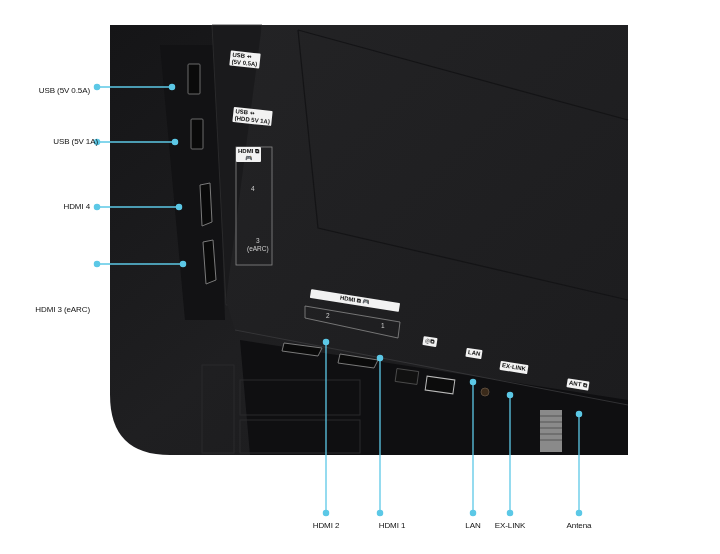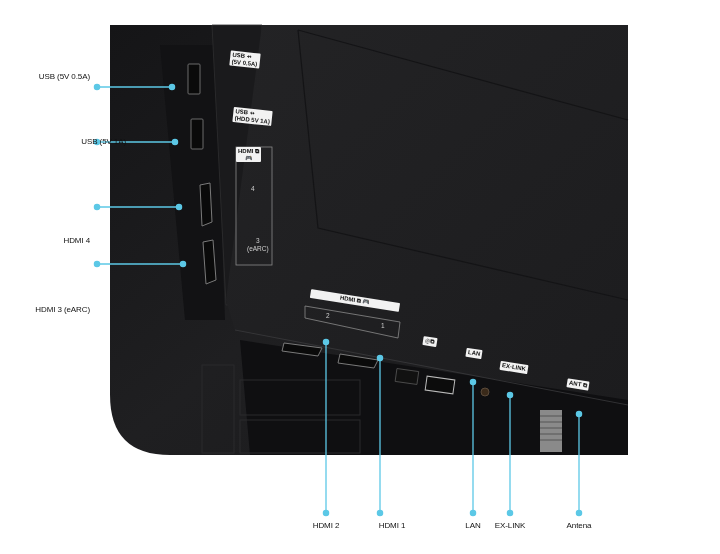--- a/index.html
+++ b/index.html
@@ -153,22 +153,22 @@
   <span>HDMI ⧉ 🎮</span>
 </div>
 <div class="port-num" style="left:326px;top:312px;">2</div>
 <div class="port-num" style="left:381px;top:322px;">1</div>
 
 <div class="port-tag" style="left:423px;top:337px;transform:rotate(9deg);">◎⧉</div>
 <div class="port-tag" style="left:466px;top:349px;transform:rotate(9deg);">LAN</div>
 <div class="port-tag" style="left:500px;top:363px;transform:rotate(9deg);">EX-LINK</div>
 <div class="port-tag" style="left:567px;top:380px;transform:rotate(9deg);">ANT ⧉</div>
 
-<div class="callout-label left" style="right:630px;top:72px;padding-left:37px;">USB (5V 0.5A)</div>
-<div class="callout-label left" style="right:594px;top:137px;">USB (5V 1A)</div>
-<div class="callout-label left" style="right:630px;top:202px;margin-top:34px;">HDMI 4</div>
+<div class="callout-label left" style="right:630px;top:86px;padding-left:37px;">USB (5V 0.5A)</div>
+<div class="callout-label left" style="right:622px;top:137px;">USB (5V 1A)</div>
+<div class="callout-label left" style="right:630px;top:202px;">HDMI 4</div>
 <div class="callout-label left" style="right:630px;top:259px;margin-top:46px;">HDMI 3 (eARC)</div>
 
 <div class="callout-label bottom" style="left:326px;top:521px;">HDMI 2</div>
 <div class="callout-label bottom" style="left:380px;top:521px;padding-left:24px;">HDMI 1</div>
 <div class="callout-label bottom" style="left:473px;top:521px;">LAN</div>
 <div class="callout-label bottom" style="left:510px;top:521px;">EX-LINK</div>
 <div class="callout-label bottom" style="left:579px;top:521px;text-align:center;">Antena</div>
 
 </body></html>

